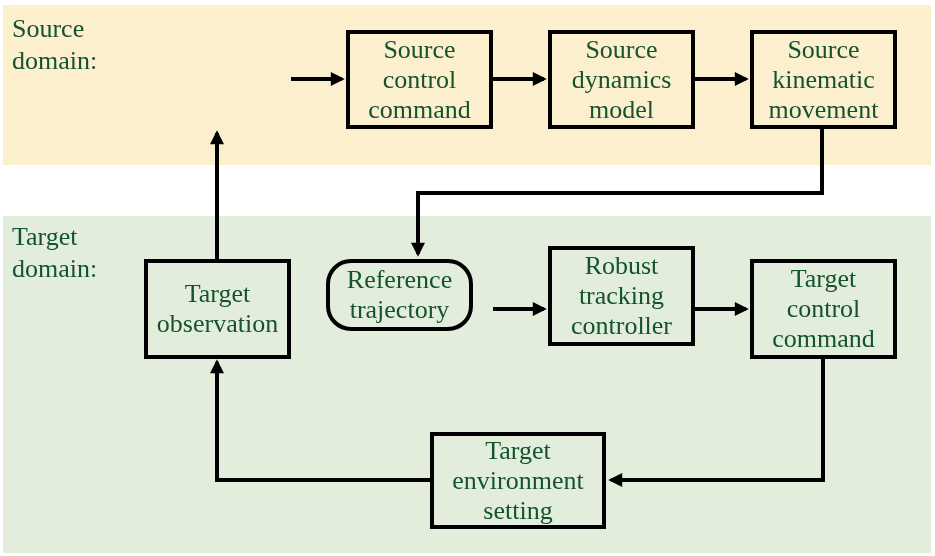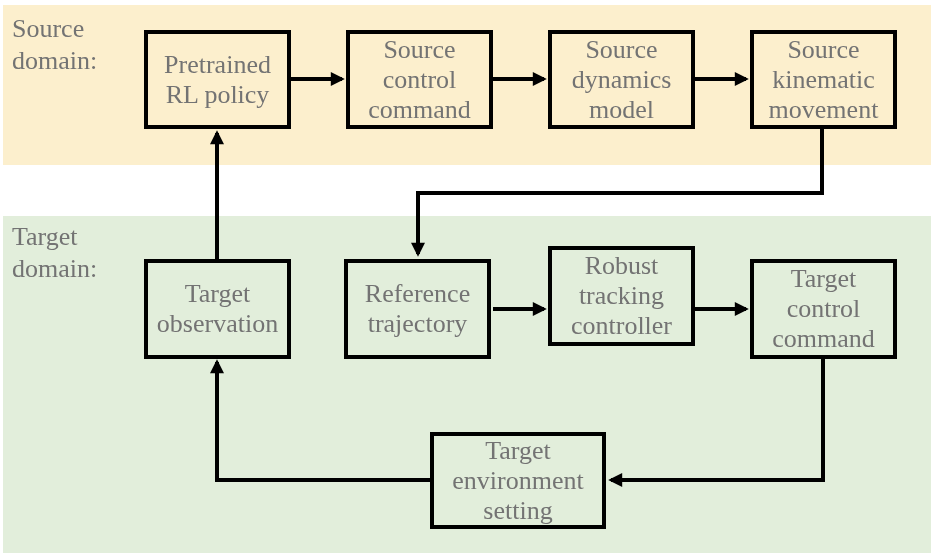--- a/index.html
+++ b/index.html
@@ -1,21 +1,21 @@
 <!DOCTYPE html>
 <html><head>
 <meta charset="utf-8">
 <style>
   html,body{margin:0;padding:0;background:#ffffff;}
   .canvas{
     position:relative;
     width:935px;height:556px;
     background:#ffffff;
     font-family:"Liberation Serif", serif;
-    color:#737373;
+    color:#14532d;
     overflow:hidden;
   }
   .band{position:absolute;left:3px;width:928px;}
   .band-source{top:5px;height:160px;background:#FCEFCD;}
   .band-target{top:216px;height:337px;background:#E2EEDB;}
   .band-label{
     position:absolute;
     white-space:pre-line;
     font-size:26px;line-height:32px;
   }
@@ -27,42 +27,40 @@
     display:flex;align-items:center;justify-content:center;
     text-align:center;white-space:pre-line;
     font-size:26px;line-height:30px;
     background:transparent;
   }
   .n-pre{left:144px;top:30px;width:147px;height:99px;}
   .n-scc{left:346px;top:30px;width:147px;height:99px;}
   .n-sdm{left:548px;top:30px;width:147px;height:99px;}
   .n-skm{left:750px;top:30px;width:147px;height:99px;}
   .n-tob{left:144px;top:259px;width:147px;height:100px;}
-  .n-ref{left:344px;top:259px;width:147px;height:100px;}
+  .n-ref{left:326px;top:259px;width:147px;height:72px;border-radius:25px;}
   .n-rtc{left:548px;top:246px;width:147px;height:100px;}
   .n-tcc{left:750px;top:259px;width:147px;height:100px;}
   .n-tes{left:430px;top:432px;width:176px;height:97px;}
   svg.arrows{position:absolute;left:0;top:0;pointer-events:none;}
   svg.arrows path{stroke:#000000;stroke-width:4;fill:none;}
 </style>
 </head>
 <body>
 
 <div class="canvas">
 
   <div class="band band-source"></div>
   <div class="band band-target"></div>
 
   <div class="band-label source">Source
 domain:</div>
   <div class="band-label target">Target
 domain:</div>
 
-  <div class="node n-pre">Pretrained
-RL policy</div>
   <div class="node n-scc">Source
 control
 command</div>
   <div class="node n-sdm">Source
 dynamics
 model</div>
   <div class="node n-skm">Source
 kinematic
 movement</div>
   <div class="node n-tob">Target

